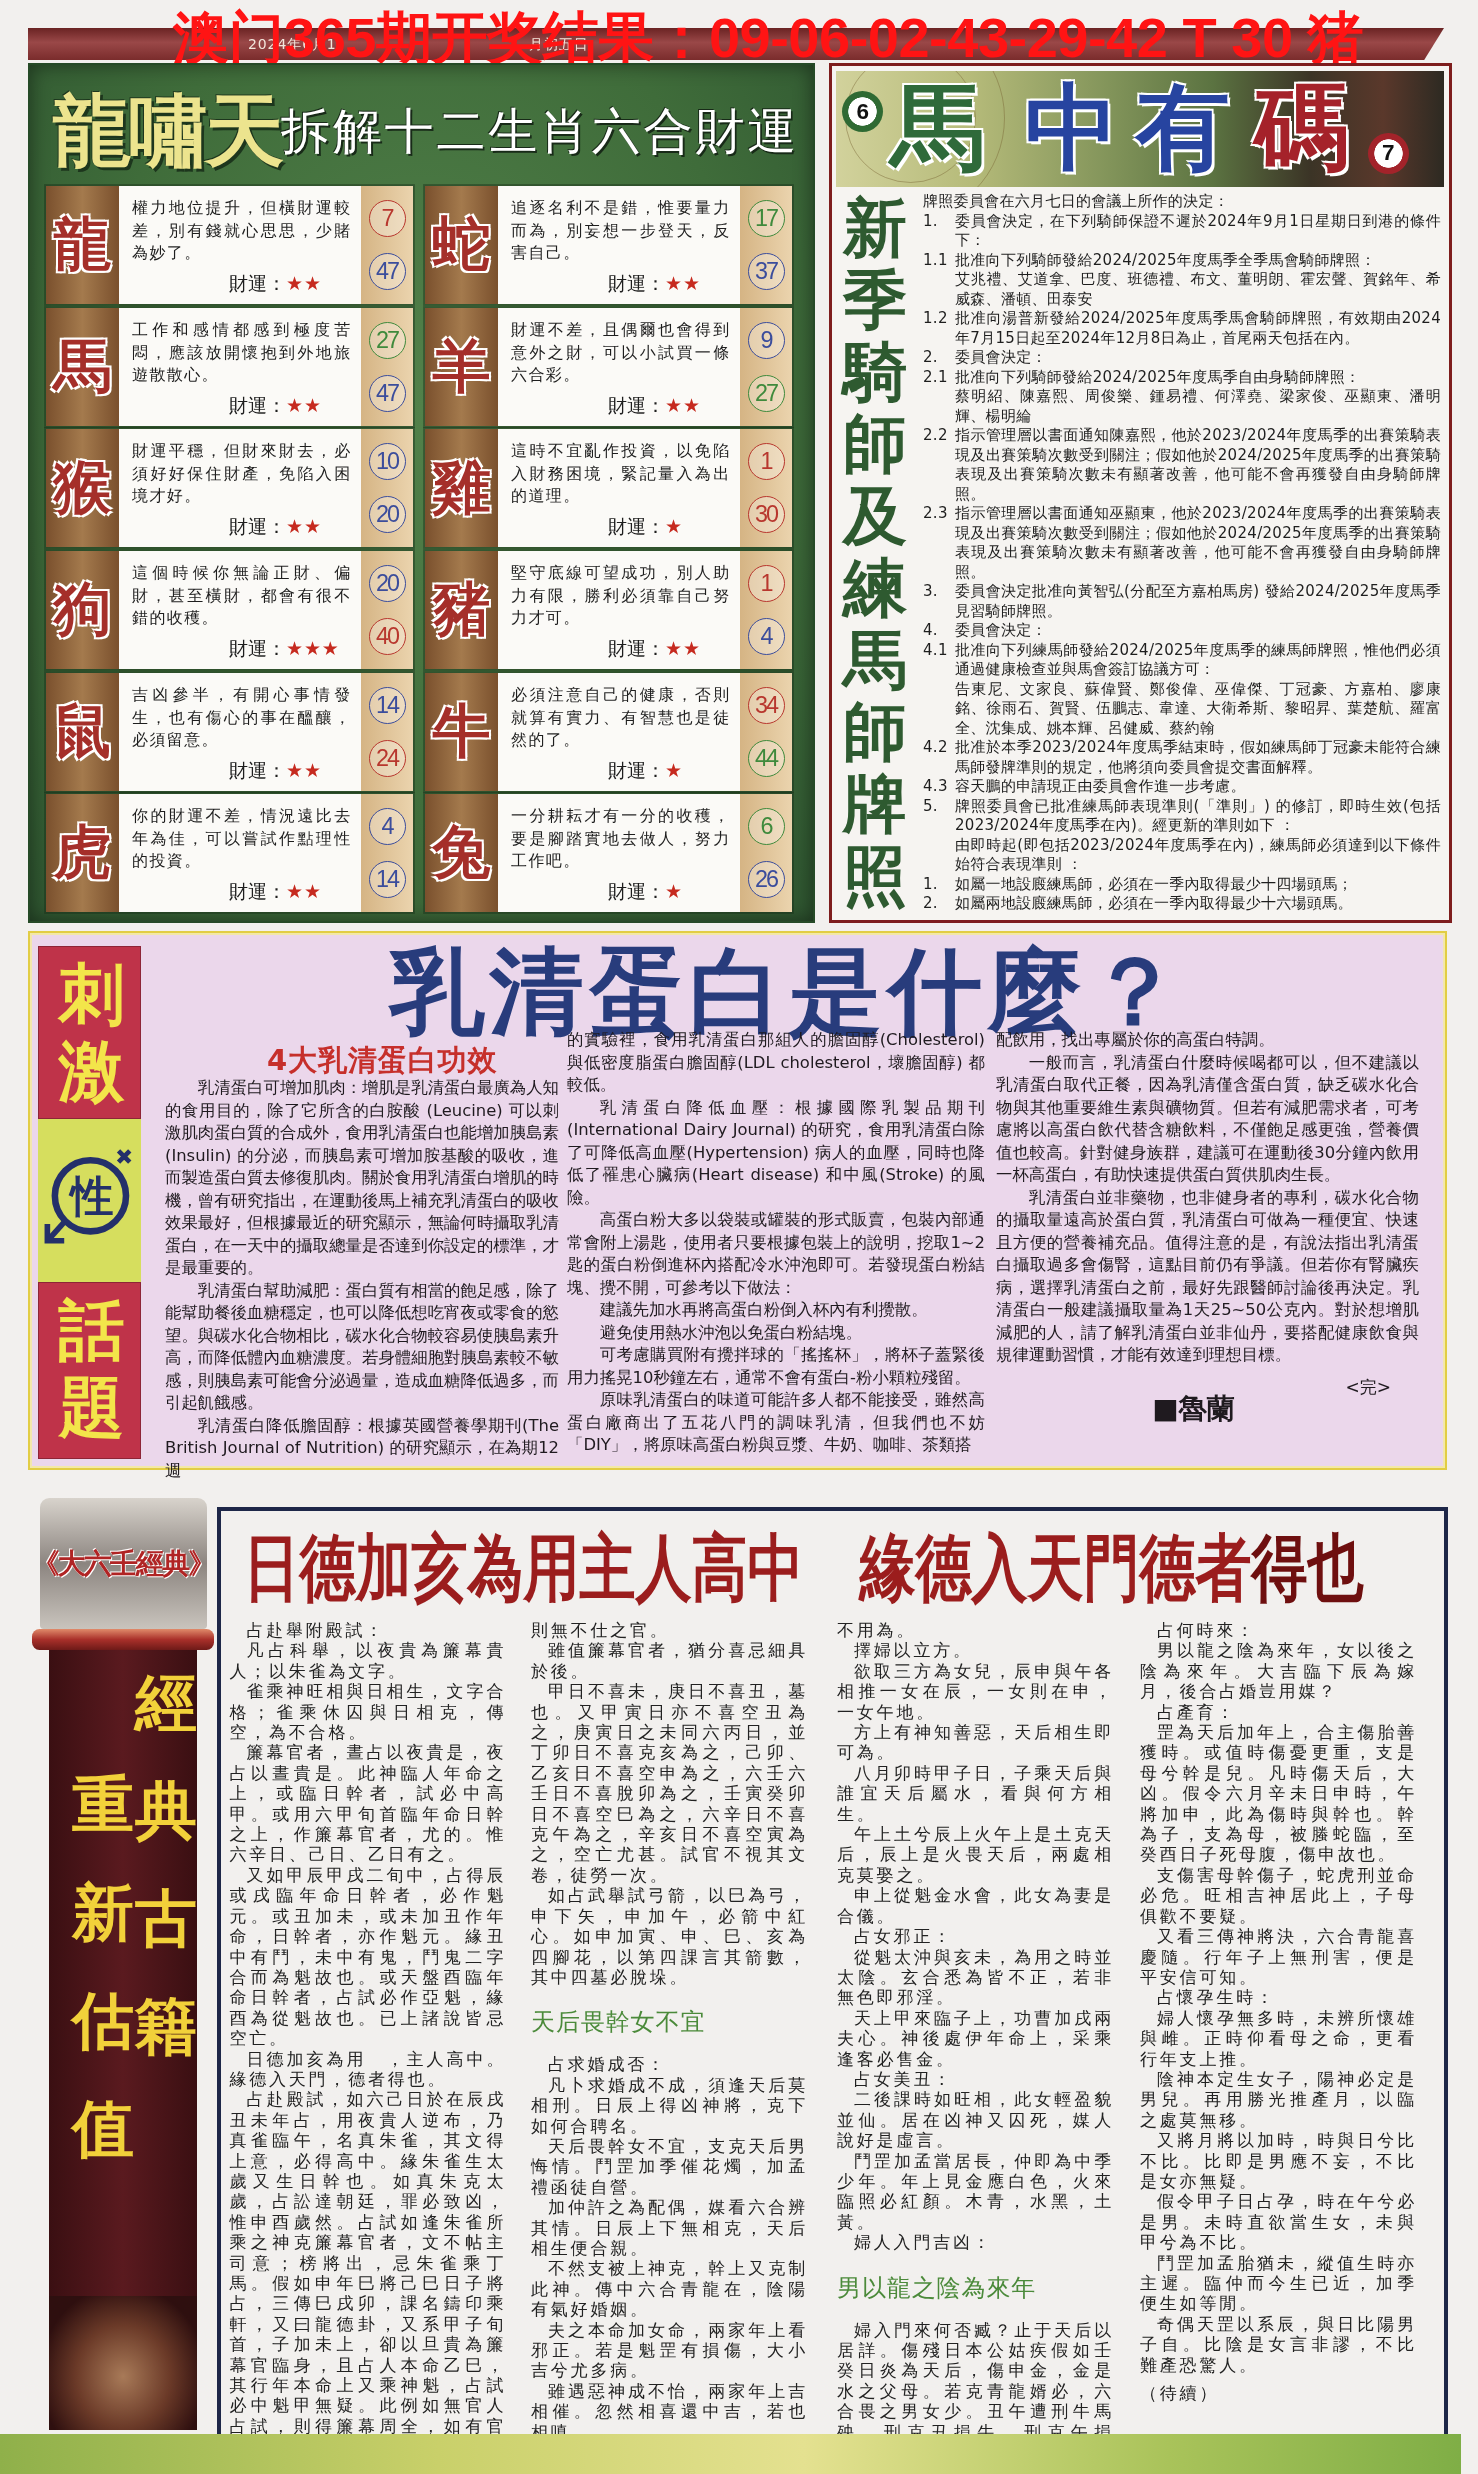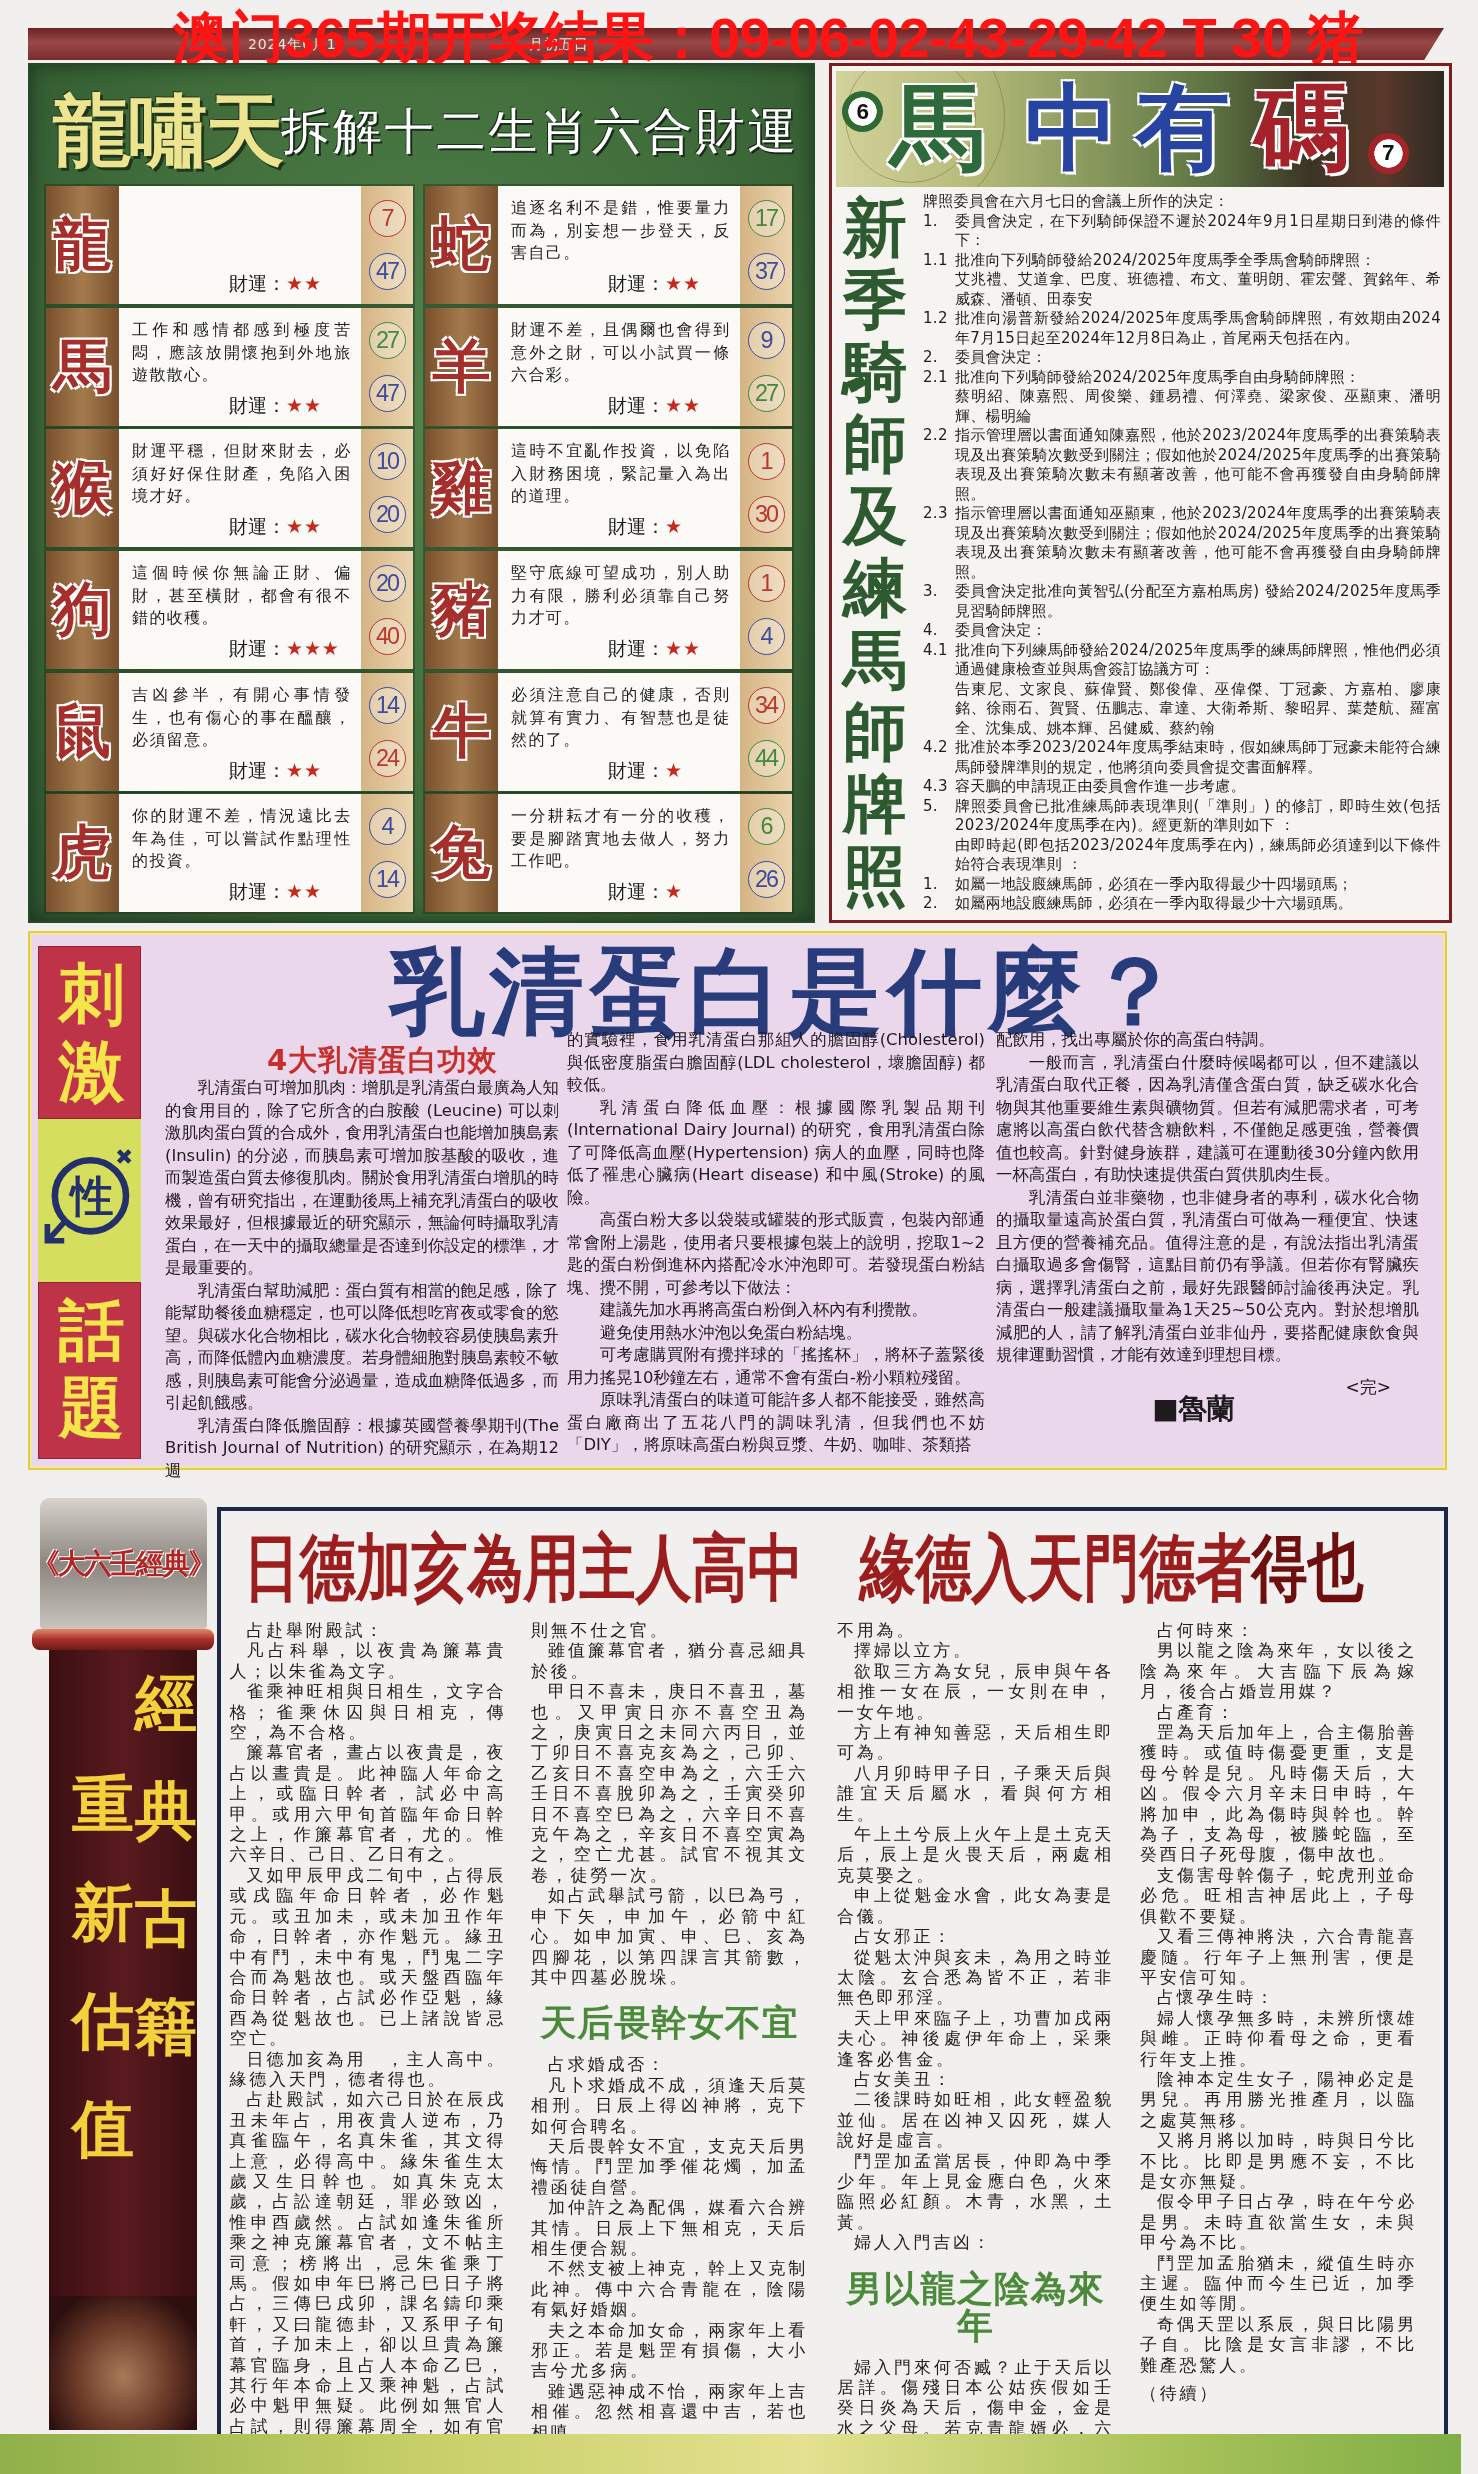--- a/index.html
+++ b/index.html
@@ -69,21 +69,21 @@
 .lslogan{position:absolute;width:64px;font-family:"DejaVu Serif",serif;font-weight:bold;font-size:62px;line-height:108px;color:#f2d13a;text-align:center;word-break:break-all}
 #lslogan-r{left:102px;top:166px}
 #lslogan-l{left:39px;top:268px}
 #lface{left:17px;top:813px;width:148px;height:134px;background:radial-gradient(ellipse at 50% 60%,#a87a58 0%,#6b3a28 45%,#2e0f0f 80%)}
 #lbox{left:217px;top:1507px;width:1231px;height:1020px;border:4.7px solid #1e2748}
 #ltitle{left:22.5px;top:13px;font-family:"DejaVu Serif",serif;font-weight:bold;font-size:56px;line-height:66px;color:#9b1d1d;white-space:nowrap;transform:scaleY(1.3);transform-origin:top left}
 #ltitle .dark{color:#6e0f0f}
 .lcol{position:absolute;top:109px;width:277px;font-size:17px;line-height:20.4px;letter-spacing:2.8px;text-align:justify;color:#222}
 .lcol p{text-indent:1em}
 .lcol p.cont{text-indent:0}
-.lsub{font-weight:bold;font-size:36px;line-height:37px;color:#4b8a3a;text-align:center;letter-spacing:0.9px;margin:17px 0 13px}
+.lsub{font-weight:normal;font-size:24px;line-height:37px;color:#4b8a3a;text-align:left;letter-spacing:0.9px;margin:17px 0 13px}
 #lcol1{left:8.4px}
 #lcol2{left:310px}
 #lcol3{left:616px}
 #lcol4{left:919px}
 #lcont{text-align:left;margin-top:7.5px}
 #greenstrip{left:0;top:2434px;width:1461px;height:40px;background:linear-gradient(90deg,#8fb04a,#c9d06a 30%,#e4e190 55%,#a9c35a 80%,#7fae46)}
 </style>
 </head>
 <body>
 
@@ -95,20 +95,21 @@
 
 <div id="zodiac" class="abs">
   <div id="zbrand" class="abs">龍嘯天</div>
   <div id="ztitle" class="abs">拆解十二生肖六合財運</div>
 
   <div class="zcell" style="left:16px;top:121px">
     <div class="zanimal">
         <span>龍</span>
       </div>
     <div class="ztext">
+      <p>權力地位提升，但橫財運較差，別有錢就心思思，少賭為妙了。</p>
       <div class="zfortune"><span>財運：</span><span class="zstars">★★</span></div>
     </div>
     <div class="znums">
       <span class="num" style="--c: #b8372e;">7</span>
       <span class="num" style="--c: #3b4d9c;">47</span>
     </div>
   </div>
   <div class="zcell" style="left:16px;top:243px">
     <div class="zanimal">
         <span>馬</span>

